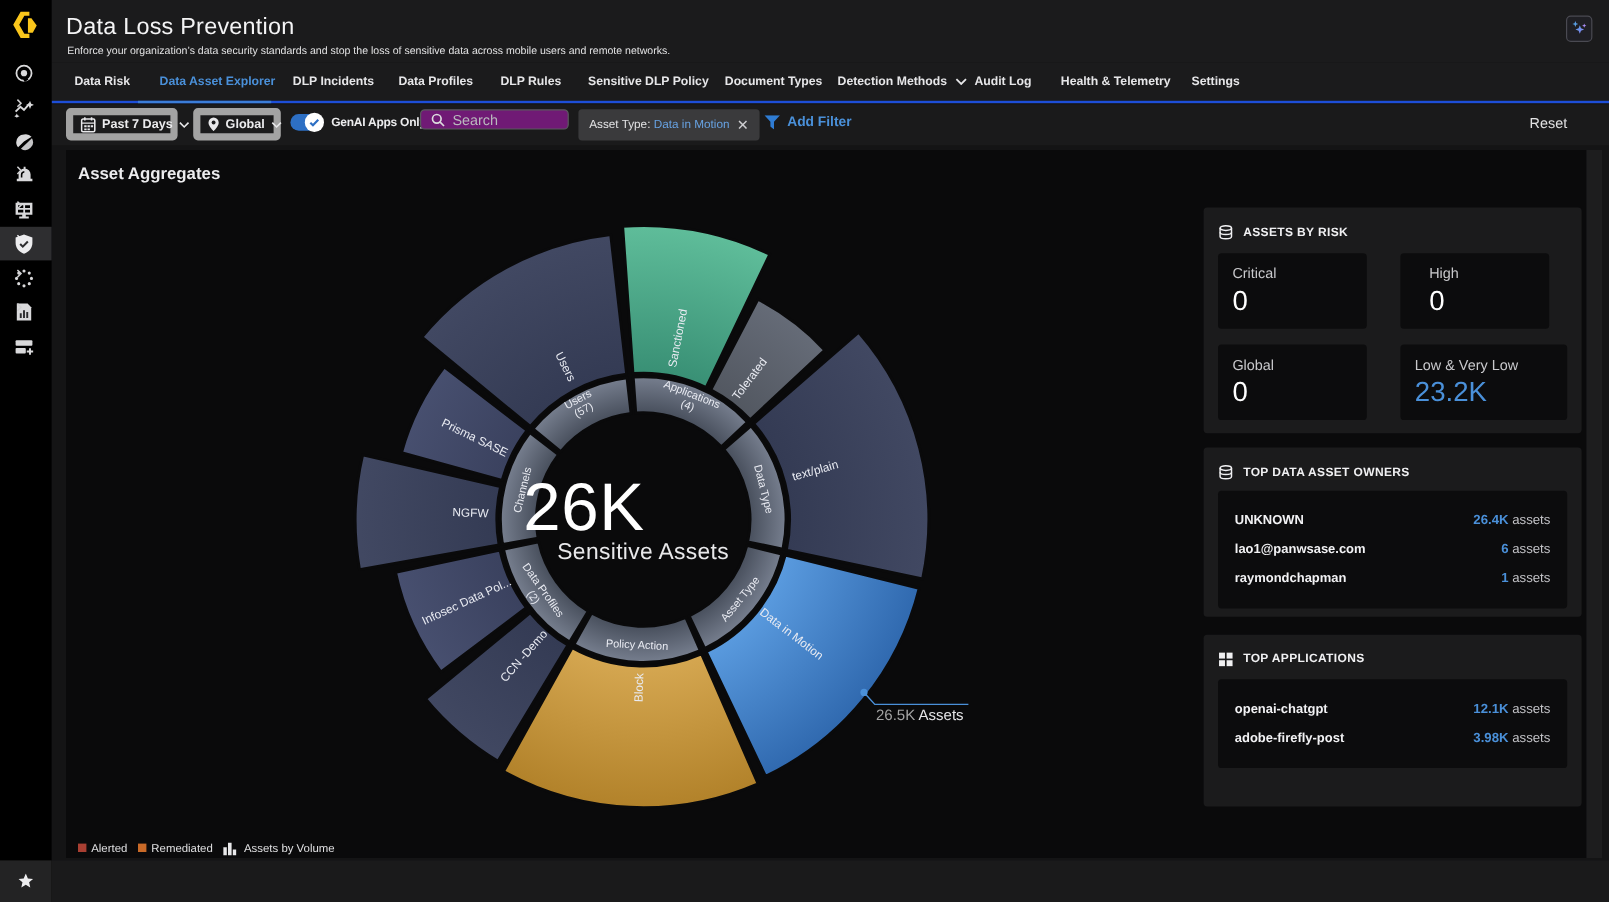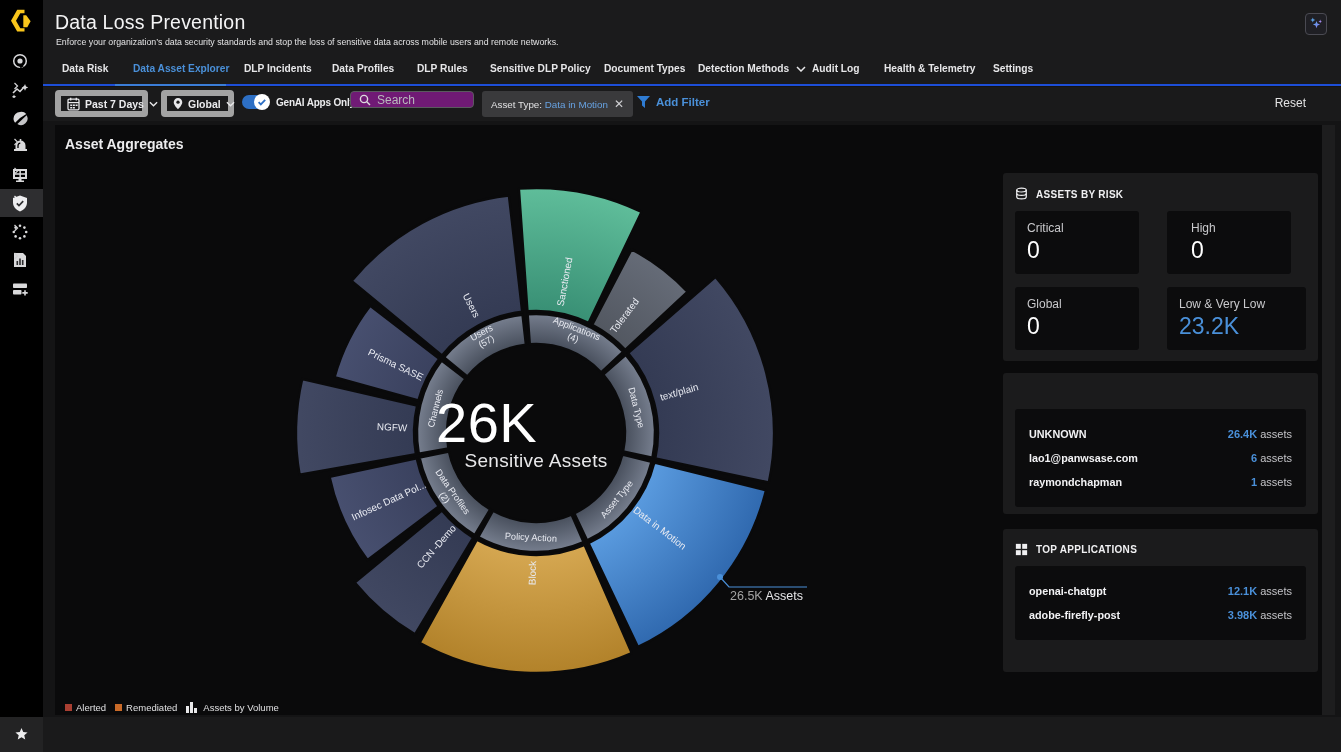--- a/index.html
+++ b/index.html
@@ -262,20 +262,30 @@
         <div class="tl">Global</div>
         <div class="tv">0</div>
       </div>
     <div class="tile" style="left:164px; top:114px; width:139px;">
         <div class="tl">Low &amp; Very Low</div>
         <div class="tv" style="color:#4a90d9">23.2K</div>
       </div>
   </div>
 
   <div class="card" style="top:373px; height:141px;">
+    <div class="cardhead">
+      <svg width="13" height="14" viewBox="0 0 15 15">
+          <g fill="none" stroke="#f0f0f2" stroke-width="1.4">
+            <ellipse cx="7.5" cy="3" rx="5.5" ry="2.2"></ellipse>
+            <path d="M2 3v4c0 1.2 2.5 2.2 5.5 2.2S13 8.2 13 7V3"></path>
+            <path d="M2 7v4c0 1.2 2.5 2.2 5.5 2.2S13 12.2 13 11V7"></path>
+          </g>
+        </svg>
+      TOP DATA ASSET OWNERS
+    </div>
     <div class="rowtile" style="top:36px;">
       <div class="rrow">
           <span class="rn">UNKNOWN</span>
           <span class="rv"><b>26.4K</b> assets</span>
         </div>
       <div class="rrow">
           <span class="rn">lao1@panwsase.com</span>
           <span class="rv"><b>6</b> assets</span>
         </div>
       <div class="rrow">

